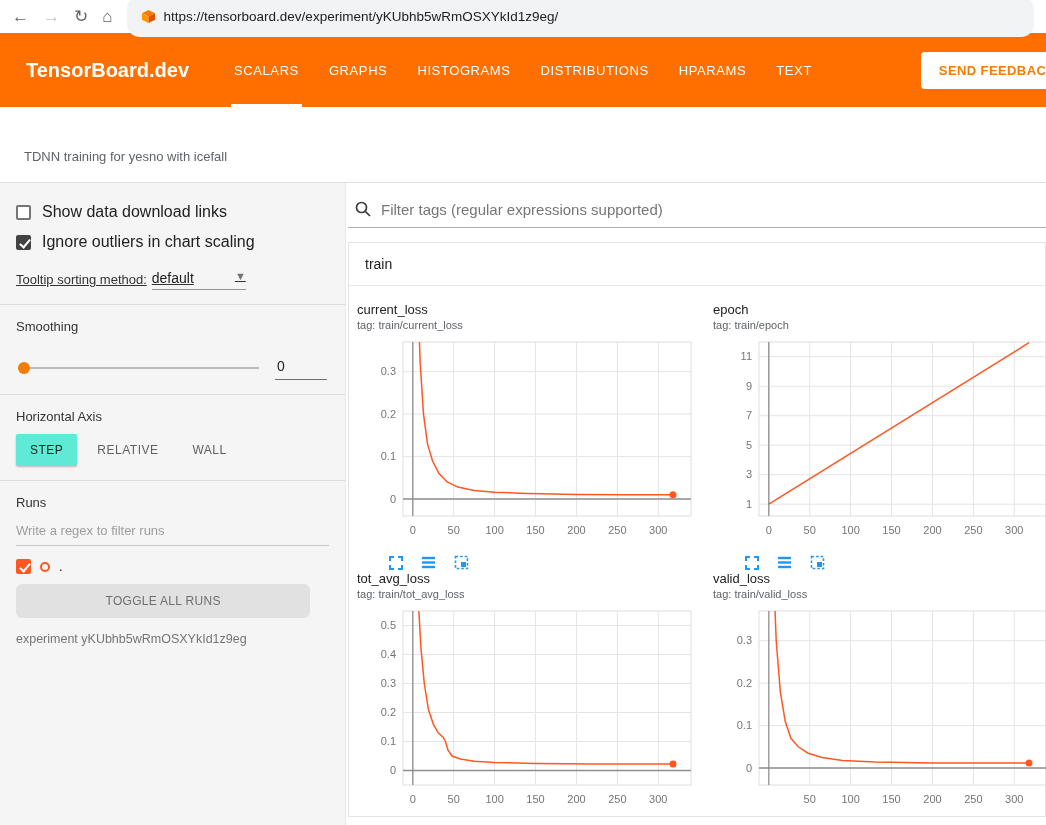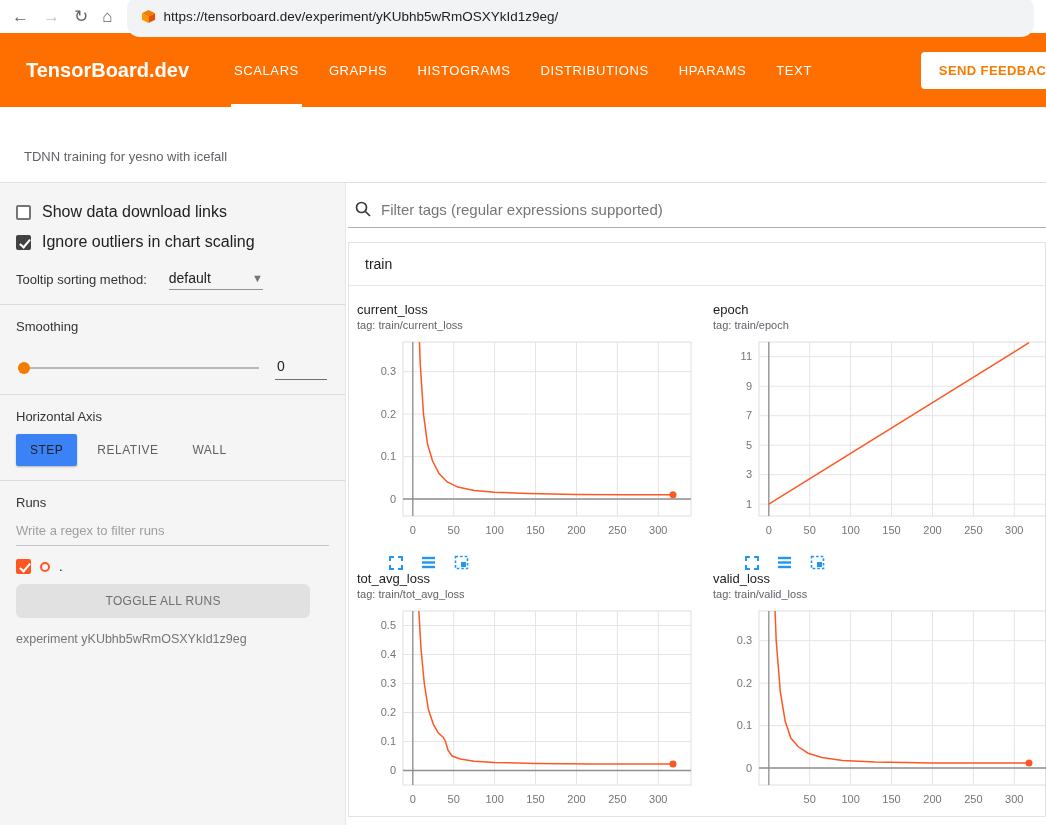--- a/index.html
+++ b/index.html
@@ -31,34 +31,34 @@
   .content{display:flex; height:650px;}
   .sidebar{width:346px; min-width:346px; background:#f5f5f5; border-right:1px solid #e8e8e8; padding:16px; font-size:13px; color:#333; overflow:hidden;}
   .divider{border-top:1px solid #dcdcdc; margin:14px -16px;}
 
   .checkbox-row{display:flex; align-items:center; gap:11px; margin:4px 0 12px; font-size:16px; color:#212121; cursor:pointer;}
   .cb{width:15px; height:15px; border:2px solid #757575; border-radius:2px; background:#fff; position:relative; flex:none;}
   .cb.checked{background:#424242; border-color:#424242;}
   .cb.checked::after{content:""; position:absolute; left:4px; top:0; width:4px; height:9px; border:solid #fff; border-width:0 2px 2px 0; transform:rotate(40deg);}
   .cb.orange.checked{background:var(--run); border-color:var(--run);}
 
-  .tooltip-row{display:flex; align-items:flex-end; gap:22px; margin-top:18px;}
+  .tooltip-row{display:flex; align-items:flex-end; gap:5px; margin-top:18px;text-decoration:underline;}
   .tooltip-row .lbl{font-size:13px; color:#333; padding-bottom:3px;}
-  .select{min-width:94px; border-bottom:1px solid #949494; padding:1px 0 3px; font-size:14px; color:#212121; display:flex; justify-content:space-between; align-items:center; cursor:pointer;}
+  .select{min-width:94px; border-bottom:1px solid #949494; padding:1px 0 3px; font-size:14px; color:#212121; display:flex; justify-content:space-between; align-items:flex-start; cursor:pointer;}
   .caret{font-size:11px; color:#757575; margin-left:10px;}
 
   .section-label{font-size:13px; color:#333; margin:2px 0 6px;}
   .slider-row{display:flex; align-items:center; gap:16px; margin:22px 2px 8px;}
   .slider-track{flex:1; height:2px; background:#b9b9b9; position:relative; cursor:pointer;}
   .slider-thumb{position:absolute; left:0; top:-5px; width:12px; height:12px; border-radius:50%; background:var(--accent);}
   .slider-value{width:52px; border-bottom:1px solid #6f6f6f; padding:2px 2px 5px; font-size:14px; color:#212121;}
 
   .axis-row{display:flex; gap:6px; margin:10px 0 4px;}
   .axis-btn{border:none; background:transparent; font-family:inherit; font-size:12px; letter-spacing:.5px; color:#616161; padding:9px 14px; cursor:pointer; border-radius:2px;}
-  .axis-btn.active{background:#3b82f6; color:#212121; box-shadow:0 1px 2px rgba(0,0,0,.25);}
+  .axis-btn.active{background:#5eead4; color:#212121; box-shadow:0 1px 2px rgba(0,0,0,.25);}
 
   .regex-input{width:100%; border:none; border-bottom:1px solid #c6c6c6; background:transparent; font-family:inherit; font-size:13px; color:#212121; padding:7px 0; outline:none;}
   .regex-input::placeholder{color:#9e9e9e;}
   .run-row{display:flex; align-items:center; gap:9px; margin:13px 0 4px; font-size:13px; color:#212121; cursor:pointer;}
   .run-circle{width:10px; height:10px; border-radius:50%; border:2px solid var(--run); flex:none;}
   .toggle-all{display:block; width:94%; background:#e1e1e1; border:none; font-family:inherit; font-size:12px; letter-spacing:.3px; color:#6f6f6f; padding:10px 0; text-align:center; border-radius:6px; margin:10px 0 14px; cursor:pointer;}
   .exp-caption{font-size:12.5px; color:#757575;}
 
   
   .main{flex:1; padding:8px 0 0 2px; overflow:hidden;}

